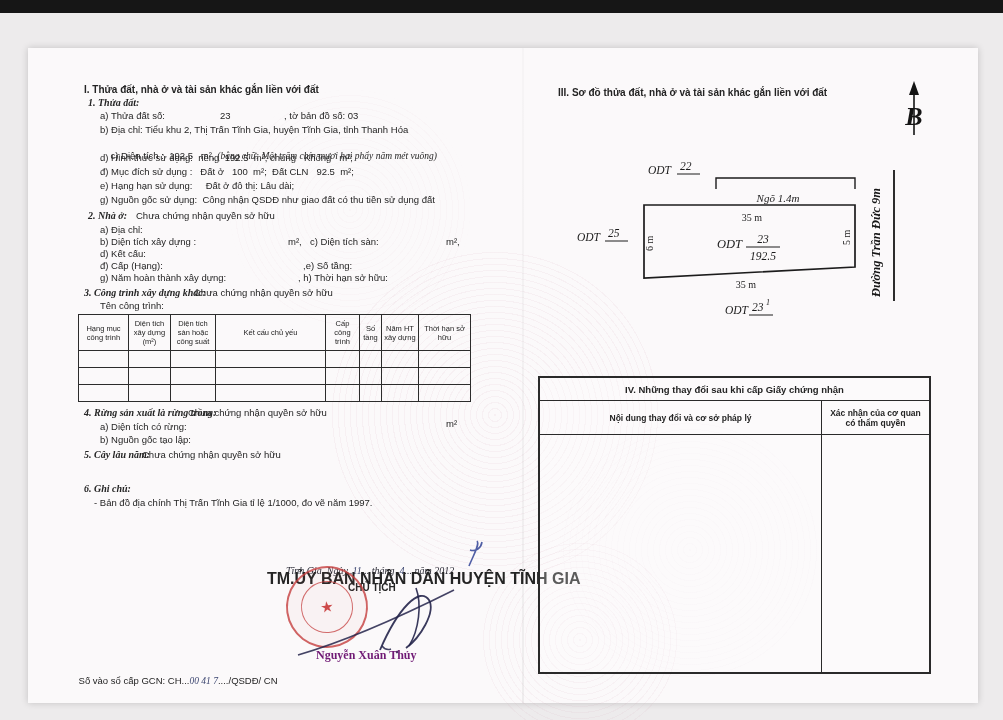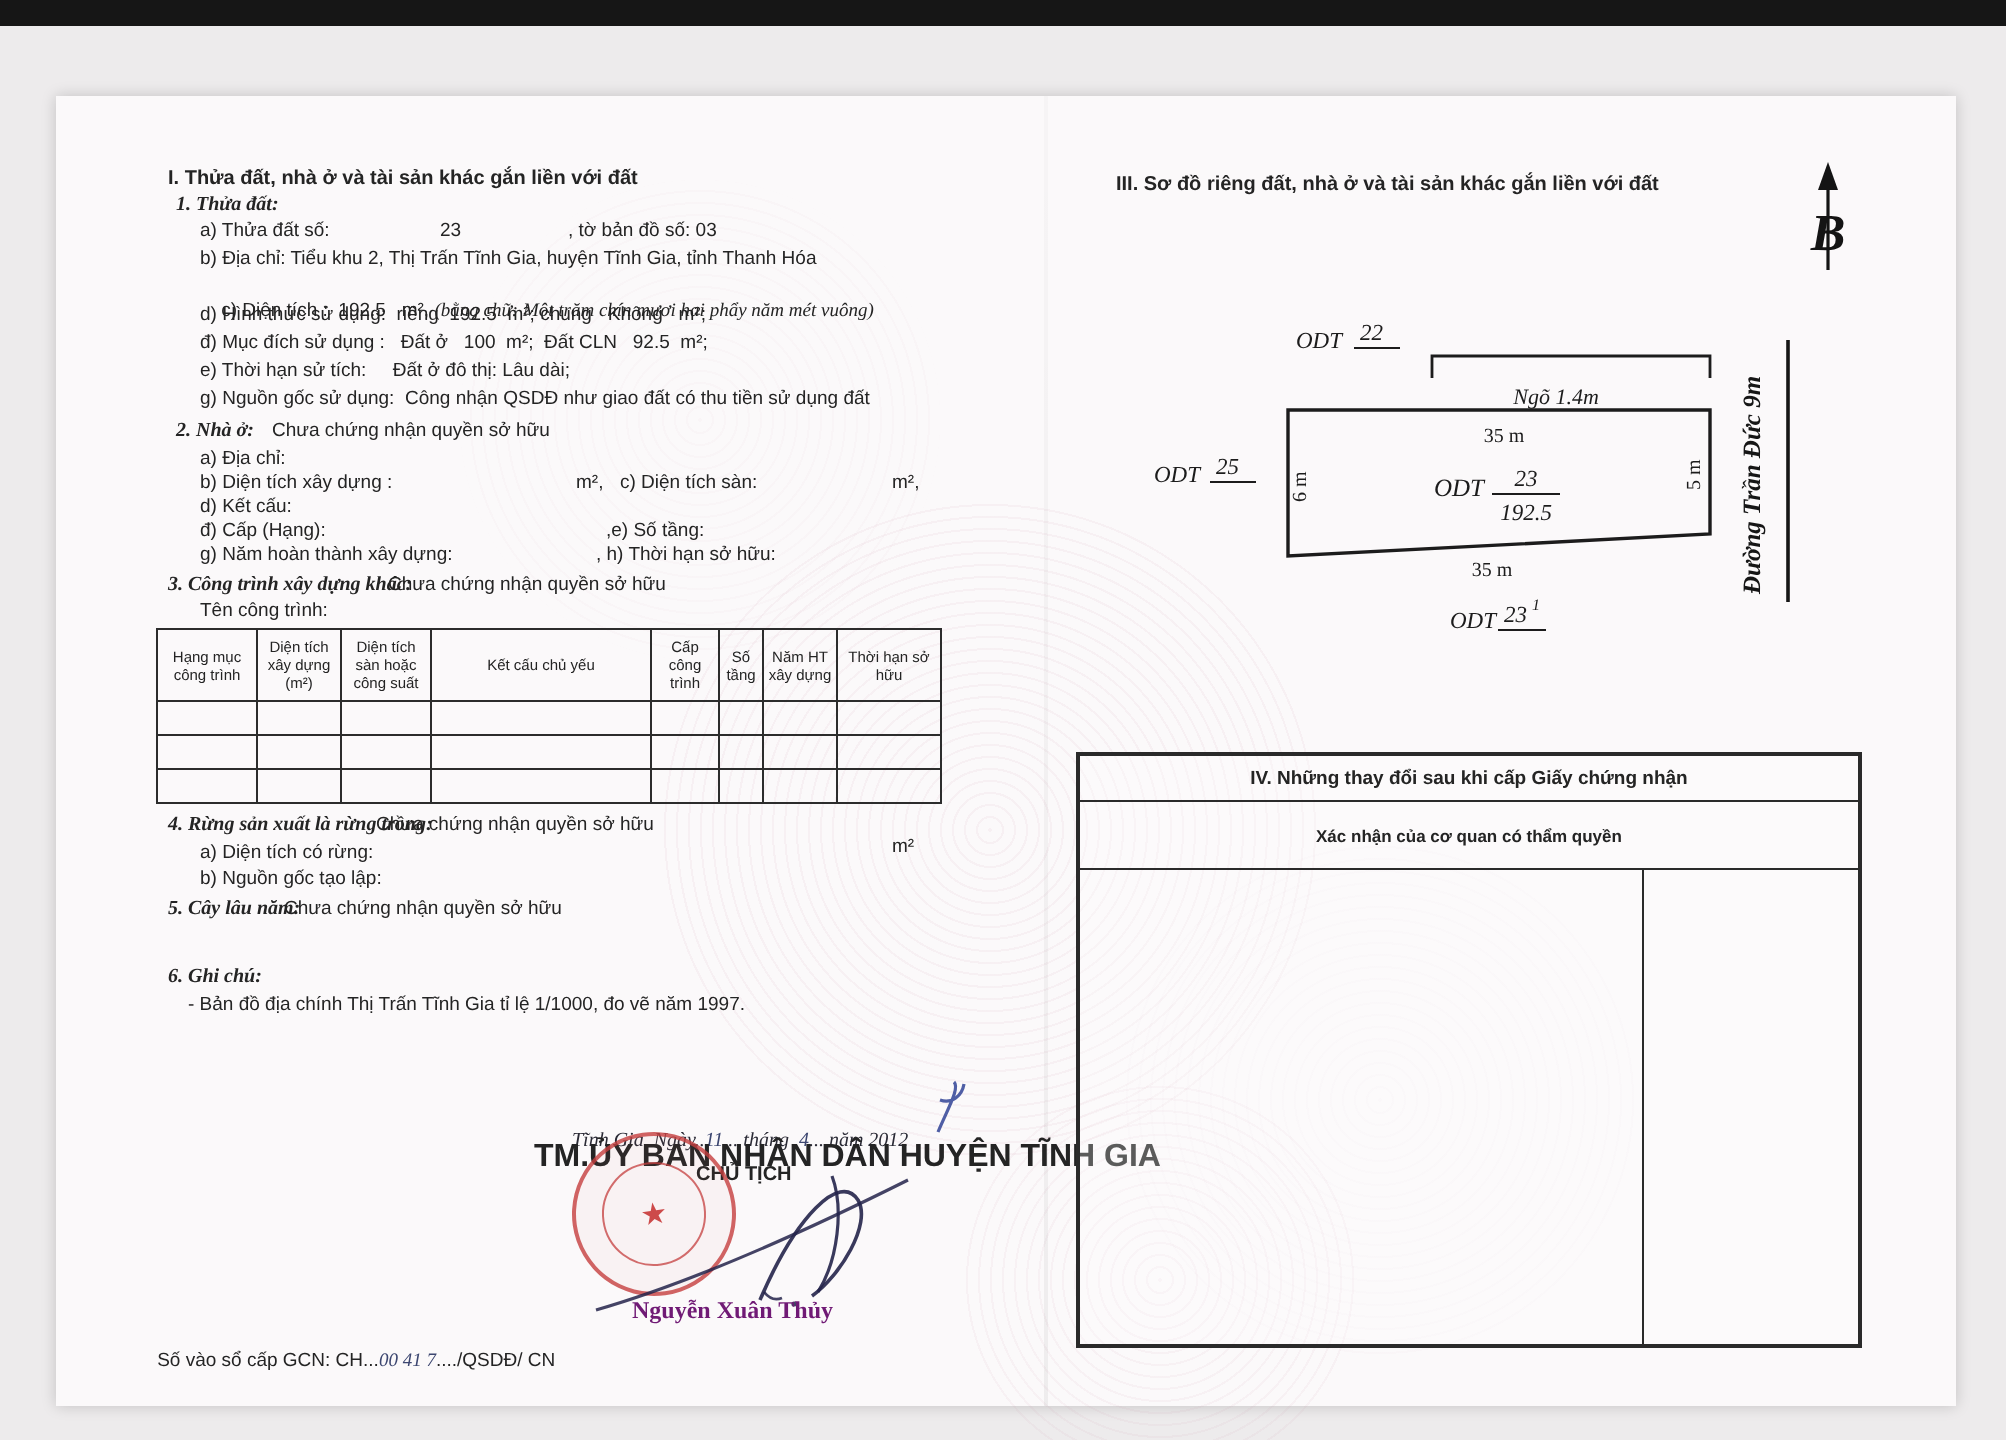--- a/index.html
+++ b/index.html
@@ -70,21 +70,21 @@
 
   <div class="t" style="left:100px;top:110px;">a) Thửa đất số:</div>
   <div class="t" style="left:220px;top:110px;">23</div>
   <div class="t" style="left:284px;top:110px;">, tờ bản đồ số: 03</div>
   <div class="t" style="left:100px;top:124px;">b) Địa chỉ: Tiểu khu 2, Thị Trấn Tĩnh Gia, huyện Tĩnh Gia, tỉnh Thanh Hóa</div>
   <div class="t" style="left:100px;top:138px;">
     <span>c) Diện tích :  192.5   m², </span><span class="ser-i">(bằng chữ: Một trăm chín mươi hai phẩy năm mét vuông)</span>
   </div>
   <div class="t" style="left:100px;top:152px;">d) Hình thức sử dụng:  riêng  192.5  m²; chung   Không   m²;</div>
   <div class="t" style="left:100px;top:166px;">đ) Mục đích sử dụng :   Đất ở   100  m²;  Đất CLN   92.5  m²;</div>
-  <div class="t" style="left:100px;top:180px;">e) Thời hạn sử tích:     Đất ở đô thị: Lâu dài;</div>
+  <div class="t" style="left:100px;top:180px;">e) Hạng hạn sử dụng:     Đất ở đô thị: Lâu dài;</div>
   <div class="t" style="left:100px;top:194px;">g) Nguồn gốc sử dụng:  Công nhận QSDĐ như giao đất có thu tiền sử dụng đất</div>
 
   <div class="t hi" style="left:88px;top:210px;">2. Nhà ở:</div>
   <div class="t" style="left:136px;top:210px;">Chưa chứng nhận quyền sở hữu</div>
   <div class="t" style="left:100px;top:224px;">a) Địa chỉ:</div>
   <div class="t" style="left:100px;top:236px;">b) Diện tích xây dựng :</div>
   <div class="t" style="left:288px;top:236px;">m²,</div>
   <div class="t" style="left:310px;top:236px;">c) Diện tích sàn:</div>
   <div class="t" style="left:446px;top:236px;">m²,</div>
   <div class="t" style="left:100px;top:248px;">d) Kết cấu:</div>
@@ -184,21 +184,21 @@
     <circle cx="127" cy="114" r="1.3" fill="#23234a" opacity=".85"></circle>
     <path d="M199 28 C 204 16, 210 6, 207 3 M 200 12 C 206 14, 211 10, 212 4" fill="none" stroke="#3c4c9b" stroke-width="1.6" opacity=".9"></path>
   </svg>
 
   <div class="sig-name">Nguyễn Xuân Thủy</div>
 
   <div class="t" style="left:68px;top:663px;">
     <span>Số vào sổ cấp GCN: CH...</span><span class="hand">00 41 7</span><span>..../QSDĐ/ CN</span>
   </div>
 
-  <div class="t b" style="left:558px;top:87px;font-size:10px;">III. Sơ đồ riêng đất, nhà ở và tài sản khác gắn liền với đất</div>
+  <div class="t b" style="left:558px;top:87px;font-size:10px;">III. Sơ đồ thửa đất, nhà ở và tài sản khác gắn liền với đất</div>
 
   <svg style="position:absolute;left:540px;top:75px;" width="440" height="270" viewBox="0 0 440 270">
 
     <line x1="374" y1="60" x2="374" y2="16" stroke="#141414" stroke-width="1.6"></line>
     <polygon points="374,6 369,20 379,20" fill="#141414"></polygon>
     <text class="dnorth" x="374" y="50" text-anchor="middle">B</text>
 
     <text class="di2" x="108" y="99">ODT</text>
     <text class="di2" x="140" y="95">22</text>
     <line x1="137" y1="99" x2="160" y2="99" stroke="#1c1c1c" stroke-width="1"></line>
@@ -227,20 +227,21 @@
     <text class="dsup" x="226" y="230">1</text>
     <line x1="209" y1="240" x2="233" y2="240" stroke="#1c1c1c" stroke-width="1"></line>
 
     <line x1="354" y1="95" x2="354" y2="226" stroke="#161616" stroke-width="1.8"></line>
     <text class="dr" x="340" y="222" transform="rotate(-90 340 222)">Đường Trần Đức 9m</text>
   </svg>
 
   <div class="tb4">
     <div class="tb4-title">IV. Những thay đổi sau khi cấp Giấy chứng nhận</div>
     <div class="tb4-head">
+      <div class="tb4-c1">Nội dung thay đổi và cơ sở pháp lý</div>
       <div class="tb4-c2">Xác nhận của cơ quan có thẩm quyền</div>
     </div>
     <div class="tb4-body">
       <div class="tb4-c1"></div>
       <div class="tb4-c2"></div>
     </div>
   </div>
 </div>
 
 </body></html>

